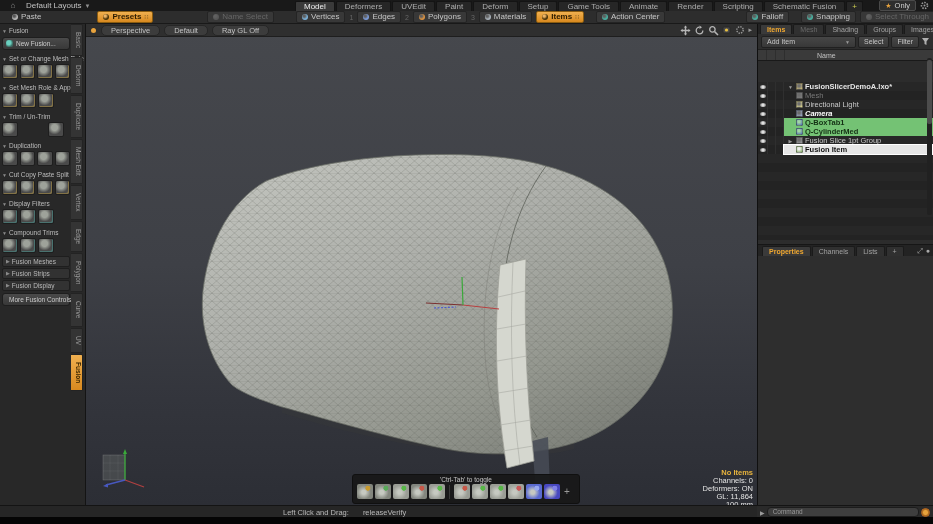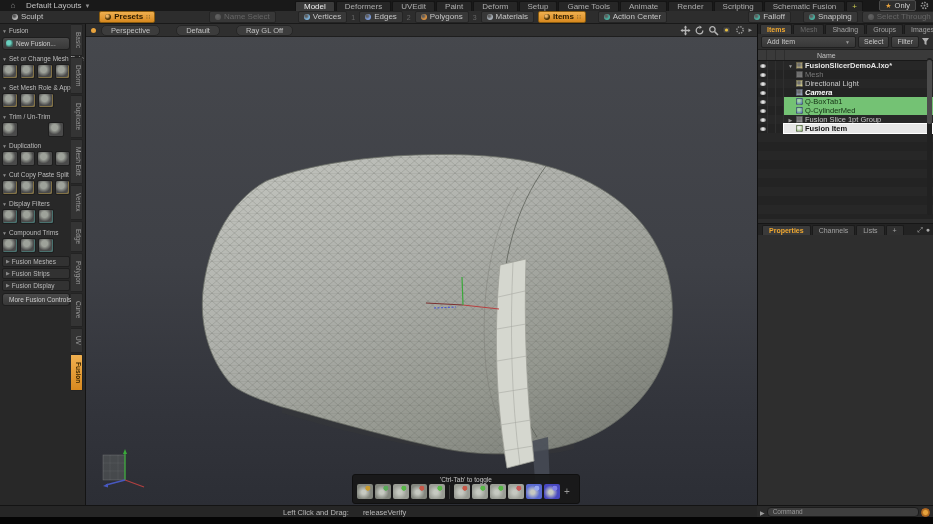--- a/index.html
+++ b/index.html
@@ -89,30 +89,30 @@
   #raddrow{height:13px;display:flex;gap:2px;align-items:center;padding:1px 3px;background:#2e2e2e;border-bottom:1px solid #202020;}
   .rbtn{height:10px;line-height:10px;font-size:7px;color:#c6c6c6;background:linear-gradient(#464646,#383838);
         border:1px solid #202020;border-radius:2px;padding:0 5px;white-space:nowrap;}
   #raddbtn{flex:1;display:flex;justify-content:space-between;align-items:center;}
   #raddbtn .caret{font-size:5px;color:#999;}
   #rcolhead{height:10px;background:#3a3a3a;border-bottom:1px solid #191919;display:flex;align-items:center;
             font-size:7px;color:#c2c2c2;}
   #rcolhead .gut{width:9px;text-align:center;border-right:1px solid #2e2e2e;height:100%;box-sizing:border-box;}
   #rcolhead .namecol{padding-left:32px;}
   #rtree{position:relative;height:158px;overflow:hidden;
-         background:repeating-linear-gradient(180deg,#272727 0 9px,#232323 9px 18px);}
+         background:repeating-linear-gradient(180deg,#272727 0 9px,#232323 9px 18px);margin-top:21px;}
   .trow{height:9px;display:flex;align-items:center;font-size:7.5px;color:#c8c8c8;}
   .teye{width:9px;display:flex;justify-content:center;align-items:center;flex:0 0 auto;}
   .eyeball{width:6px;height:4px;border-radius:50%;background:radial-gradient(circle,#e0e0e0 0 1px,#8a8a8a 2.4px);}
   .tgut{width:8px;height:100%;border-left:1px solid #2f2f2f;flex:0 0 auto;box-sizing:border-box;}
   .tname{flex:1;height:9px;display:flex;align-items:center;gap:2px;padding-left:3px;border-left:1px solid #2f2f2f;}
   .texp{width:7px;font-size:5px;color:#9a9a9a;text-align:center;flex:0 0 auto;}
   .tico{width:7px;height:7px;border-radius:1px;flex:0 0 auto;border:1px solid rgba(0,0,0,.35);box-sizing:border-box;}
   .tlabel{white-space:nowrap;}
-  .trow.green .tname{background:#74c274;color:#143014;font-weight:normal;}
+  .trow.green .tname{background:#74c274;color:#143014;font-weight:bold;}
   .trow.selected .tname{background:#e6e6e6;color:#141414;border:1px solid #fff;border-left:1px solid #fff;font-weight:bold;text-align:center;}
   .trow.dim .tname{color:#787878;}
   .trow.bold .tname{color:#fff;font-weight:bold;font-style:italic;}
   .trow.root .tname{color:#e6e6e6;font-weight:bold;}
   #rscroll{position:absolute;right:1px;top:34px;width:5px;height:157px;background:#212121;border-radius:2px;}
   #rscroll .thumb{position:absolute;left:0;top:2px;width:5px;height:64px;background:#4c4c4c;border-radius:2px;}
   #rbottomtabs{height:11px;display:flex;align-items:center;background:#232323;border-top:1px solid #161616;
                margin-top:4px;padding-left:4px;}
   #rbottomicons{margin-left:auto;color:#aaa;font-size:7px;display:flex;gap:3px;padding-right:3px;}
   #rempty{height:292px;background:#2e2e2e;}
@@ -158,21 +158,21 @@
     <svg width="9" height="9">
       <circle cx="4.5" cy="4.5" r="3" fill="none" stroke="#9a9a9a" stroke-width="1.6" stroke-dasharray="1.5 1.2"></circle>
       <circle cx="4.5" cy="4.5" r="1" fill="#9a9a9a"></circle>
     </svg>
   </div>
 </div>
 
 <div id="toolbar" class="abs">
     <div class="tchip plain">
       <div class="ticon" style="background: radial-gradient(circle at 38% 35%, rgba(255, 255, 255, 0.2) 0px, rgba(255, 255, 255, 0.2) 1px, rgb(184, 184, 184) 3px);"></div>
-      <div style="display: inline;">Sculpt</div>
+      <div style="display: inline;">Paste</div>
     </div>
     <div class="tchip orange" style="margin-left: 46px;">
       <div class="ticon" style="background: radial-gradient(circle at 38% 35%, rgba(255, 255, 255, 0.2) 0px, rgba(255, 255, 255, 0.2) 1px, rgb(74, 52, 8) 3px);"></div>
       <div style="display: inline;">Presets</div>
       <div class="grip">∷</div>
     </div>
     <div class="tchip dim" style="margin-left: 50px;">
       <div class="ticon" style="background: radial-gradient(circle at 38% 35%, rgba(255, 255, 255, 0.2) 0px, rgba(255, 255, 255, 0.2) 1px, rgb(86, 86, 86) 3px);"></div>
       <div style="display: inline;">Name Select</div>
     </div>
@@ -328,21 +328,21 @@
       <div class="vtab">Polygon</div>
       <div class="vtab">Curve</div>
       <div class="vtab">UV</div>
       <div class="vtab active">Fusion</div>
     </div>
 </div>
 
 <div id="viewport" class="abs">
   <div id="vheader">
     <div id="vdot"></div>
-    <div id="vbtns" style="display:flex;gap:16px;">
+    <div id="vbtns" style="display:flex;gap:4px;">
         <div class="vbtn">Perspective</div>
         <div class="vbtn">Default</div>
         <div class="vbtn">Ray GL  Off</div>
       </div>
     <div id="vnav">
       <svg width="11" height="11">
         <path d="M5.5 0.5 L7.2 2.6 H6.2 V4.8 H8.4 V3.8 L10.5 5.5 L8.4 7.2 V6.2 H6.2 V8.4 H7.2 L5.5 10.5 L3.8 8.4 H4.8 V6.2 H2.6 V7.2 L0.5 5.5 L2.6 3.8 V4.8 H4.8 V2.6 H3.8 Z" fill="#b5b5b5"></path>
       </svg>
       <svg width="11" height="11">
         <path d="M8.8 5.5 A3.3 3.3 0 1 1 5.5 2.2" fill="none" stroke="#b5b5b5" stroke-width="1.3"></path>
@@ -442,20 +442,27 @@
         <div class="ptile" style="background: radial-gradient(circle at 68% 28%, rgb(200, 88, 72) 0px, rgb(200, 88, 72) 2.2px, rgba(0, 0, 0, 0) 2.8px), radial-gradient(circle at 42% 55%, rgb(198, 201, 193) 0px, rgb(198, 201, 193) 2px, rgb(154, 157, 149) 7px);"></div>
         <div class="ptile" style="background: radial-gradient(circle at 68% 28%, rgb(88, 184, 72) 0px, rgb(88, 184, 72) 2.2px, rgba(0, 0, 0, 0) 2.8px), radial-gradient(circle at 42% 55%, rgb(198, 201, 193) 0px, rgb(198, 201, 193) 2px, rgb(154, 157, 149) 7px);"></div>
         <div class="ptile" style="background: radial-gradient(circle at 68% 28%, rgb(88, 184, 72) 0px, rgb(88, 184, 72) 2.2px, rgba(0, 0, 0, 0) 2.8px), radial-gradient(circle at 42% 55%, rgb(198, 201, 193) 0px, rgb(198, 201, 193) 2px, rgb(154, 157, 149) 7px);"></div>
         <div class="ptile" style="background: radial-gradient(circle at 68% 28%, rgb(200, 88, 88) 0px, rgb(200, 88, 88) 2.2px, rgba(0, 0, 0, 0) 2.8px), radial-gradient(circle at 42% 55%, rgb(198, 201, 193) 0px, rgb(198, 201, 193) 2px, rgb(160, 163, 155) 7px);"></div>
         <div class="ptile" style="background: radial-gradient(circle at 68% 28%, rgb(152, 168, 240) 0px, rgb(152, 168, 240) 2.2px, rgba(0, 0, 0, 0) 2.8px), radial-gradient(circle at 42% 55%, rgb(198, 201, 193) 0px, rgb(198, 201, 193) 2px, rgb(90, 106, 208) 7px);"></div>
         <div class="ptile" style="background: radial-gradient(circle at 68% 28%, rgb(128, 128, 232) 0px, rgb(128, 128, 232) 2.2px, rgba(0, 0, 0, 0) 2.8px), radial-gradient(circle at 42% 55%, rgb(198, 201, 193) 0px, rgb(198, 201, 193) 2px, rgb(72, 72, 192) 7px);"></div>
         <div class="pplus">+</div>
       </div>
   </div>
 
+  <div id="vinfo">
+    <div class="hl">No Items</div>
+    <div>Channels: 0</div>
+    <div>Deformers: ON</div>
+    <div>GL: 11,864</div>
+    <div>100 mm</div>
+  </div>
 </div>
 
 <div id="rightpanel" class="abs">
   <div id="rtabs">
       <div class="rtab active">Items</div>
       <div class="rtab dim">Mesh</div>
       <div class="rtab">Shading</div>
       <div class="rtab">Groups</div>
       <div class="rtab">Images</div>
     </div>

